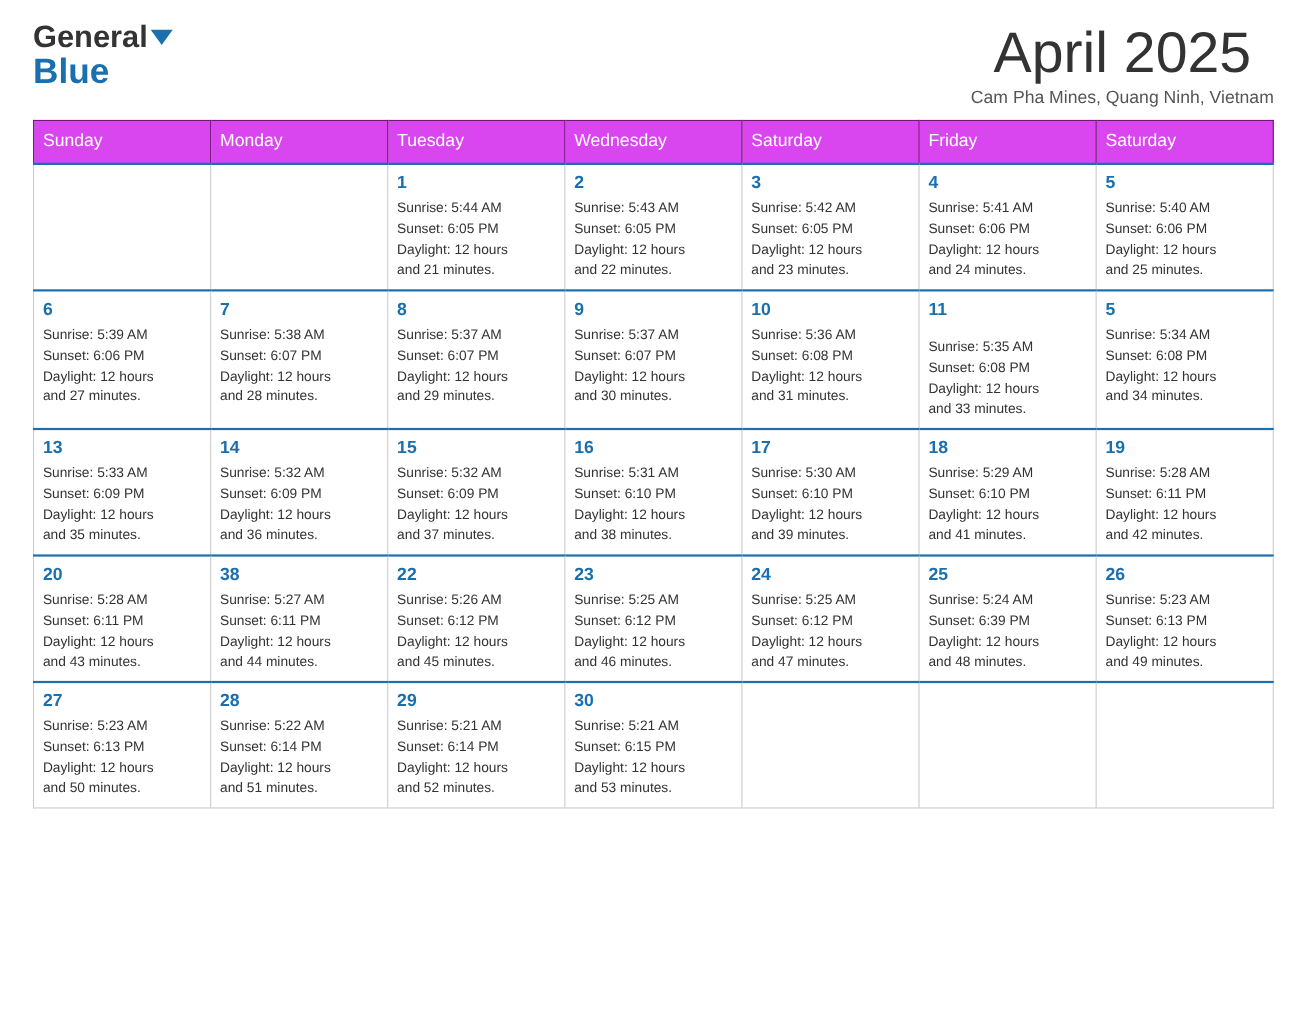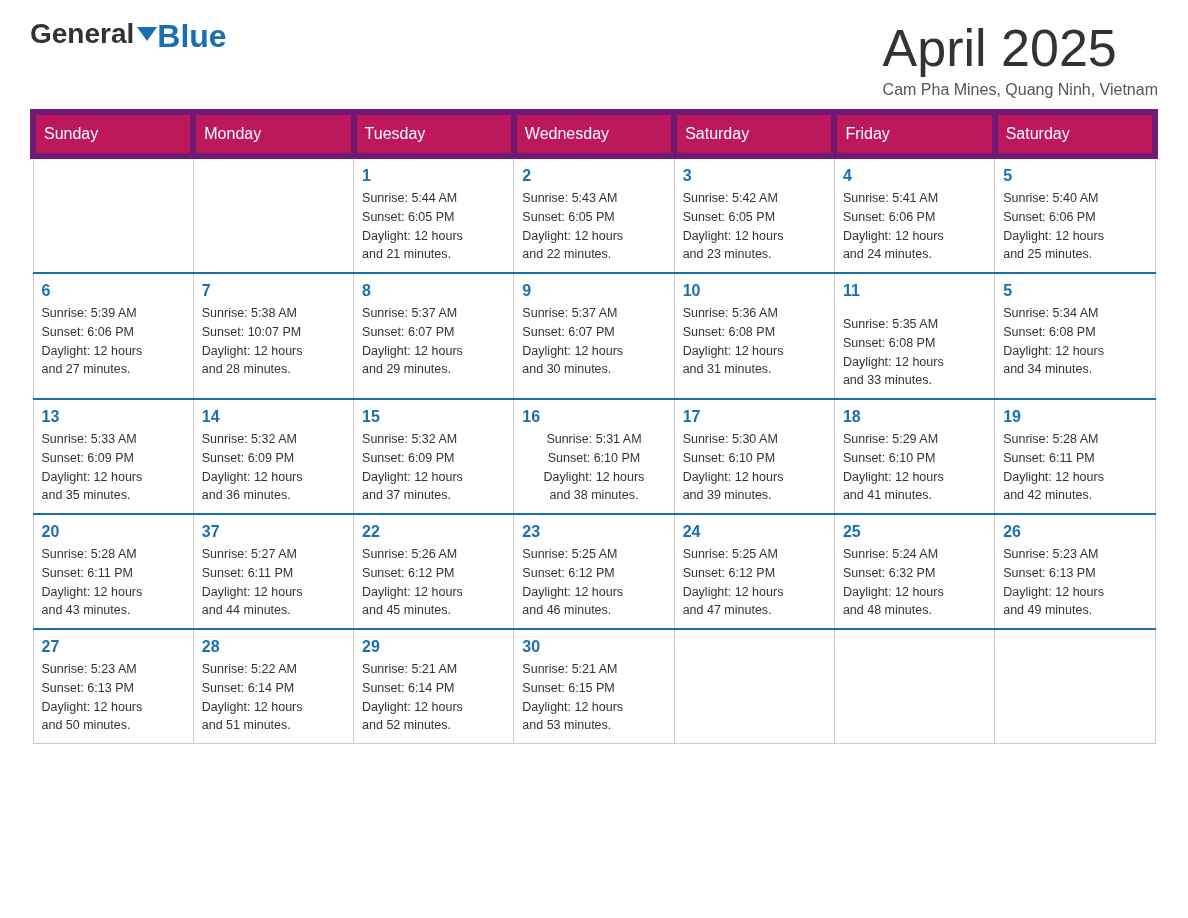--- a/index.html
+++ b/index.html
@@ -12,20 +12,21 @@
       padding: 20px 30px;
     }
     .header {
       display: flex;
       justify-content: space-between;
       align-items: flex-start;
       margin-bottom: 10px;
     }
     .logo {
       display: flex;
+      flex-direction: column;
       align-items: flex-start;
     }
     .logo-general {
       font-size: 28px;
       font-weight: bold;
       color: #333;
       line-height: 1;
     }
     .logo-blue {
       font-size: 32px;
@@ -41,46 +42,46 @@
       border-right: 10px solid transparent;
       border-top: 14px solid #1a6faf;
       margin-left: 3px;
       vertical-align: middle;
     }
     .logo-top-row {
       display: flex;
       align-items: center;
     }
     .title-section {
-      text-align: left;
+      text-align: center;
     }
     .month-title {
       font-size: 52px;
       font-weight: normal;
       color: #333;
       line-height: 1.1;
     }
     .location-title {
       font-size: 16px;
       color: #555;
       margin-top: 4px;
     }
     .calendar {
       width: 100%;
       border-collapse: collapse;
       margin-top: 10px;
     }
     .calendar th {
-      background-color: #be185d;
+      background-color: #d946ef;
       color: #fff;
       padding: 10px 8px;
       text-align: left;
       font-size: 16px;
       font-weight: normal;
-      border: 6px solid #701a75;
+      border: 1px solid #701a75;
     }
     .calendar td {
       vertical-align: top;
       padding: 8px;
       border: 1px solid #ccc;
       width: 14.28%;
       min-height: 100px;
       font-size: 13px;
       color: #333;
     }
@@ -176,21 +177,21 @@
         <td>
           <span class="day-number">6</span>
           <div class="day-info" style="white-space: pre-line;">Sunrise: 5:39 AM
 Sunset: 6:06 PM
 Daylight: 12 hours
 and 27 minutes.</div>
         </td>
         <td>
           <span class="day-number">7</span>
           <div class="day-info" style="white-space: pre-line;">Sunrise: 5:38 AM
-Sunset: 10:07 PM
+Sunset: 6:07 PM
 Daylight: 12 hours
 and 28 minutes.</div>
         </td>
         <td>
           <span class="day-number">8</span>
           <div class="day-info" style="white-space: pre-line;">Sunrise: 5:37 AM
 Sunset: 6:07 PM
 Daylight: 12 hours
 and 29 minutes.</div>
         </td>
@@ -240,21 +241,21 @@
         </td>
         <td>
           <span class="day-number">15</span>
           <div class="day-info" style="white-space: pre-line;">Sunrise: 5:32 AM
 Sunset: 6:09 PM
 Daylight: 12 hours
 and 37 minutes.</div>
         </td>
         <td>
           <span class="day-number">16</span>
-          <div class="day-info" style="white-space: pre-line; text-align: center;">Sunrise: 5:31 AM
+          <div class="day-info" style="white-space: pre-line;">Sunrise: 5:31 AM
 Sunset: 6:10 PM
 Daylight: 12 hours
 and 38 minutes.</div>
         </td>
         <td>
           <span class="day-number">17</span>
           <div class="day-info" style="white-space: pre-line;">Sunrise: 5:30 AM
 Sunset: 6:10 PM
 Daylight: 12 hours
 and 39 minutes.</div>
@@ -276,21 +277,21 @@
       </tr>
       <tr class="week-row">
         <td>
           <span class="day-number">20</span>
           <div class="day-info" style="white-space: pre-line;">Sunrise: 5:28 AM
 Sunset: 6:11 PM
 Daylight: 12 hours
 and 43 minutes.</div>
         </td>
         <td>
-          <span class="day-number">37</span>
+          <span class="day-number">38</span>
           <div class="day-info" style="white-space: pre-line;">Sunrise: 5:27 AM
 Sunset: 6:11 PM
 Daylight: 12 hours
 and 44 minutes.</div>
         </td>
         <td>
           <span class="day-number">22</span>
           <div class="day-info" style="white-space: pre-line;">Sunrise: 5:26 AM
 Sunset: 6:12 PM
 Daylight: 12 hours
@@ -306,21 +307,21 @@
         <td>
           <span class="day-number">24</span>
           <div class="day-info" style="white-space: pre-line;">Sunrise: 5:25 AM
 Sunset: 6:12 PM
 Daylight: 12 hours
 and 47 minutes.</div>
         </td>
         <td>
           <span class="day-number">25</span>
           <div class="day-info" style="white-space: pre-line;">Sunrise: 5:24 AM
-Sunset: 6:32 PM
+Sunset: 6:39 PM
 Daylight: 12 hours
 and 48 minutes.</div>
         </td>
         <td>
           <span class="day-number">26</span>
           <div class="day-info" style="white-space: pre-line;">Sunrise: 5:23 AM
 Sunset: 6:13 PM
 Daylight: 12 hours
 and 49 minutes.</div>
         </td>

